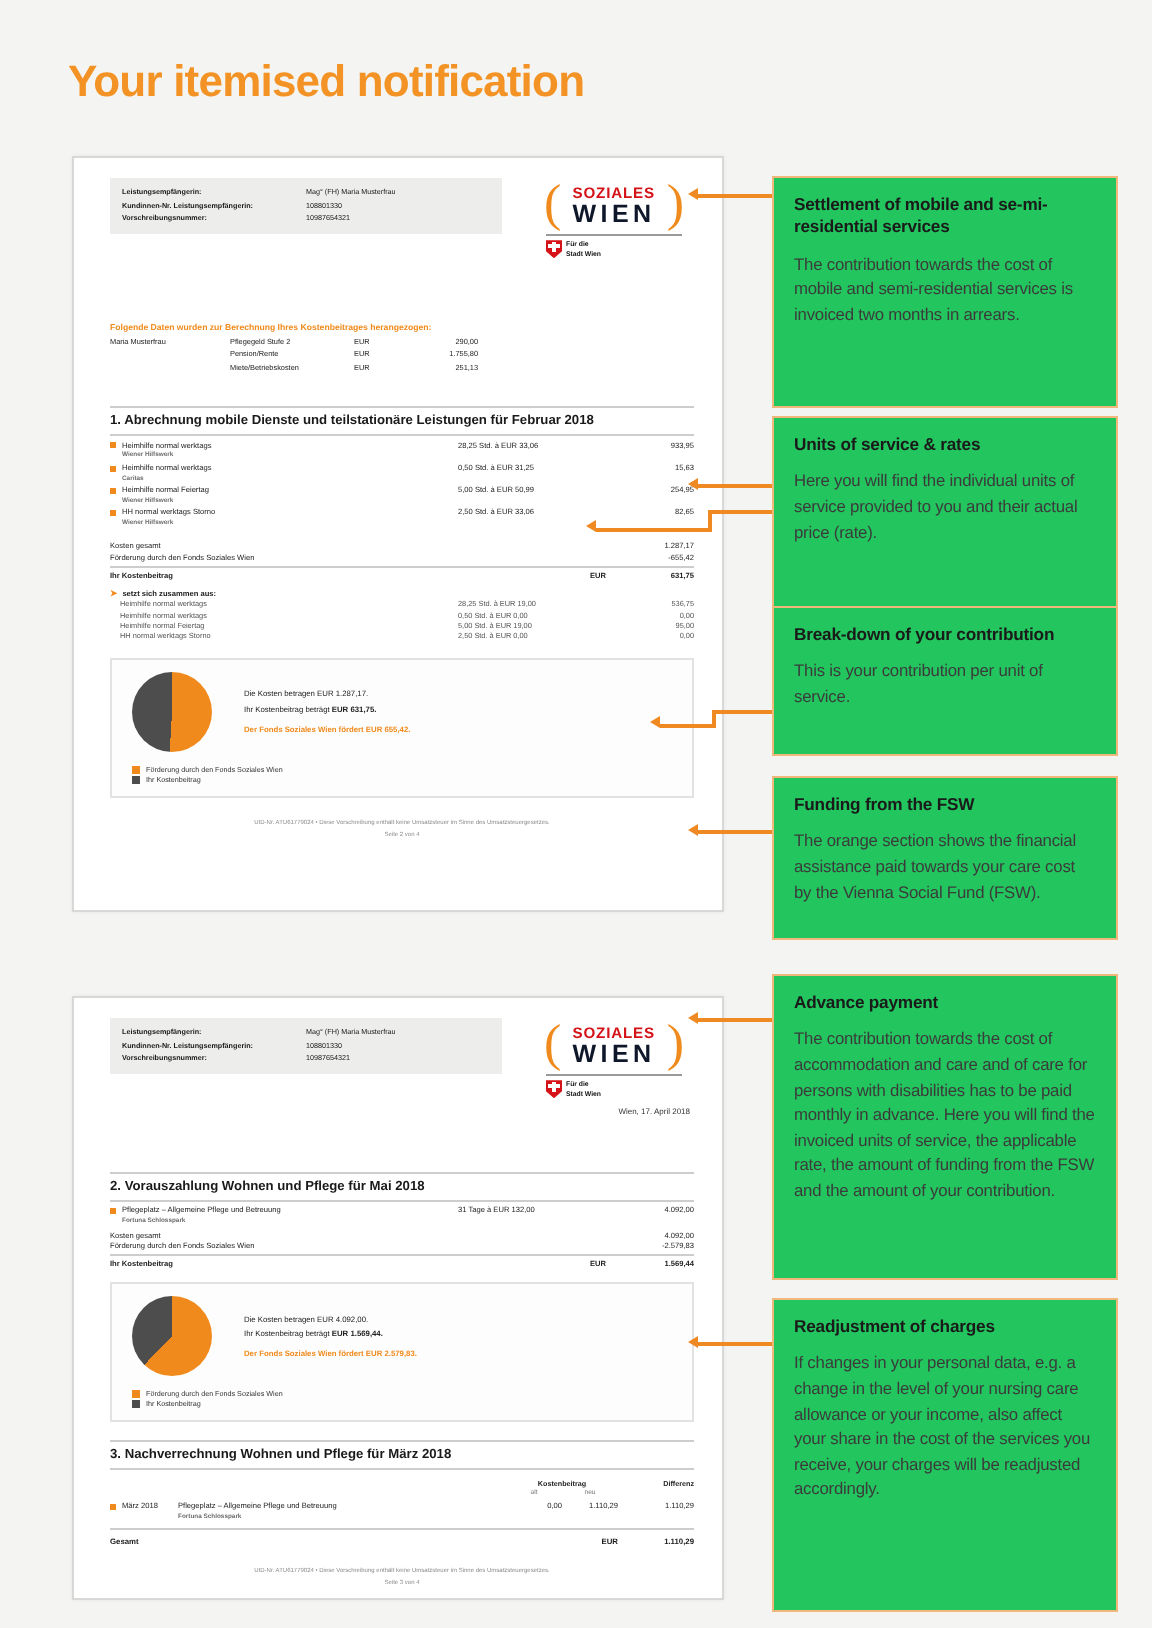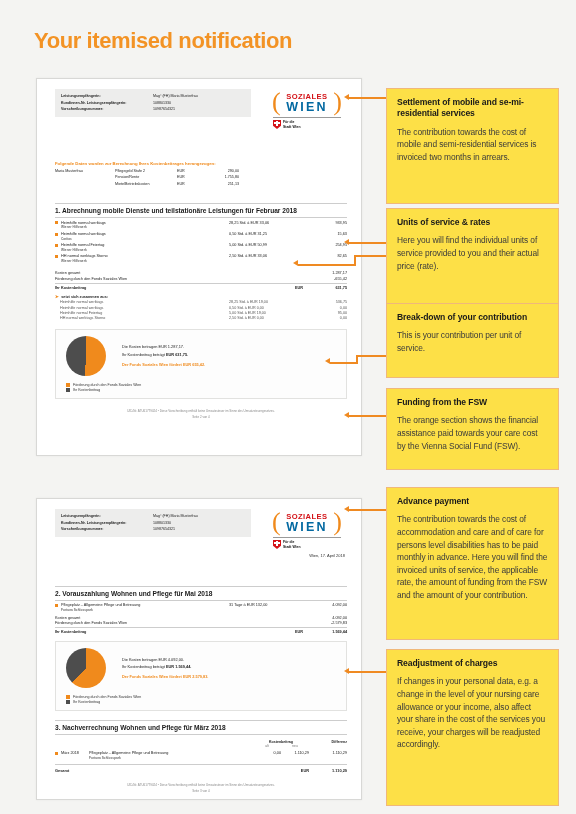--- a/index.html
+++ b/index.html
@@ -52,21 +52,21 @@
   .paren {
     position: absolute; top: 1px; font-size: 26px; line-height: 24px;
     color: #f08a1c; font-family: "Liberation Serif", serif; font-weight: 300;
   }
   .paren.l { left: 1px; } .paren.r { right: 1px; }
   .logo-text { text-align: left; }
   .logo-text .l1 {
     color: #d41217; font-weight: bold; font-size: 7.6px; letter-spacing: 0.4px;
   }
   .logo-text .l2 {
-    color: #0369a1; font-weight: bold; font-size: 12.5px; letter-spacing: 2.2px;
+    color: #0f172a; font-weight: bold; font-size: 12.5px; letter-spacing: 2.2px;
     line-height: 12px;
   }
   .logo-rule { border-top: 0.6px solid #9a9a9a; margin: 2px 4px 2px 2px; }
   .logo-sub { display: flex; align-items: center; gap: 2px; padding-left: 2px; }
   .crest {
     width: 8px; height: 9px; position: relative; flex: none;
   }
   .crest .shield {
     position: absolute; inset: 0;
     background: #d41217;
@@ -167,21 +167,21 @@
   .t3row .n3 { width: 38px; text-align: right; }
   .t3tot { display: flex; font-size: 3.9px; font-weight: bold; color: #1a1a1a;
            border-top: 0.7px solid #cdcdcd; margin-top: 4px; padding-top: 3px; }
   .t3tot .sp { flex: 1; }
   .t3tot .c { width: 28px; text-align: right; }
   .t3tot .v { width: 38px; text-align: right; }
 
   
   .callout {
     position: absolute;
-    background: #fde047;
+    background: #22c55e;
     border: 1px solid #f0b87a;
     padding: 8px 10px 9px 10px;
     width: 160px;
   }
   .callout h3 {
     font-size: 8.6px; font-weight: bold; color: #1a1a1a;
     line-height: 1.32; margin-bottom: 6px; letter-spacing: -0.1px;
   }
   .callout p {
     font-size: 8.4px; color: #3b3b3b; line-height: 1.5; letter-spacing: -0.1px;
@@ -556,21 +556,21 @@
     <p>This is your contribution per unit of service.</p>
   </div>
 
   <div class="callout" style="left:386px;top:388px;width:173px;height:82px">
     <h3>Funding from the FSW</h3>
     <p>The orange section shows the financial assistance paid towards your care cost by the Vienna Social Fund (FSW).</p>
   </div>
 
   <div class="callout" style="left:386px;top:487px;width:173px;height:153px">
     <h3>Advance payment</h3>
-    <p>The contribution towards the cost of accommodation and care and of care for persons level disabilities has to be paid monthly in advance. Here you will find the invoiced units of service, the applicable rate, the amount of funding from the FSW and the amount of your contribution.</p>
+    <p>The contribution towards the cost of accommodation and care and of care for persons with disabilities has to be paid monthly in advance. Here you will find the invoiced units of service, the applicable rate, the amount of funding from the FSW and the amount of your contribution.</p>
   </div>
 
   <div class="callout" style="left:386px;top:649px;width:173px;height:157px">
     <h3>Readjustment of charges</h3>
     <p>If changes in your personal data, e.g. a change in the level of your nursing care allowance or your income, also affect your share in the cost of the services you receive, your charges will be readjusted accordingly.</p>
   </div>
 
   <div class="conn" style="left:338px;top:92px;width:48px;height:12px">
     <span class="hseg" style="left:10px;top:5px;width:38px"></span>
     <span class="head" style="left:6px;top:1.6px;"></span>

